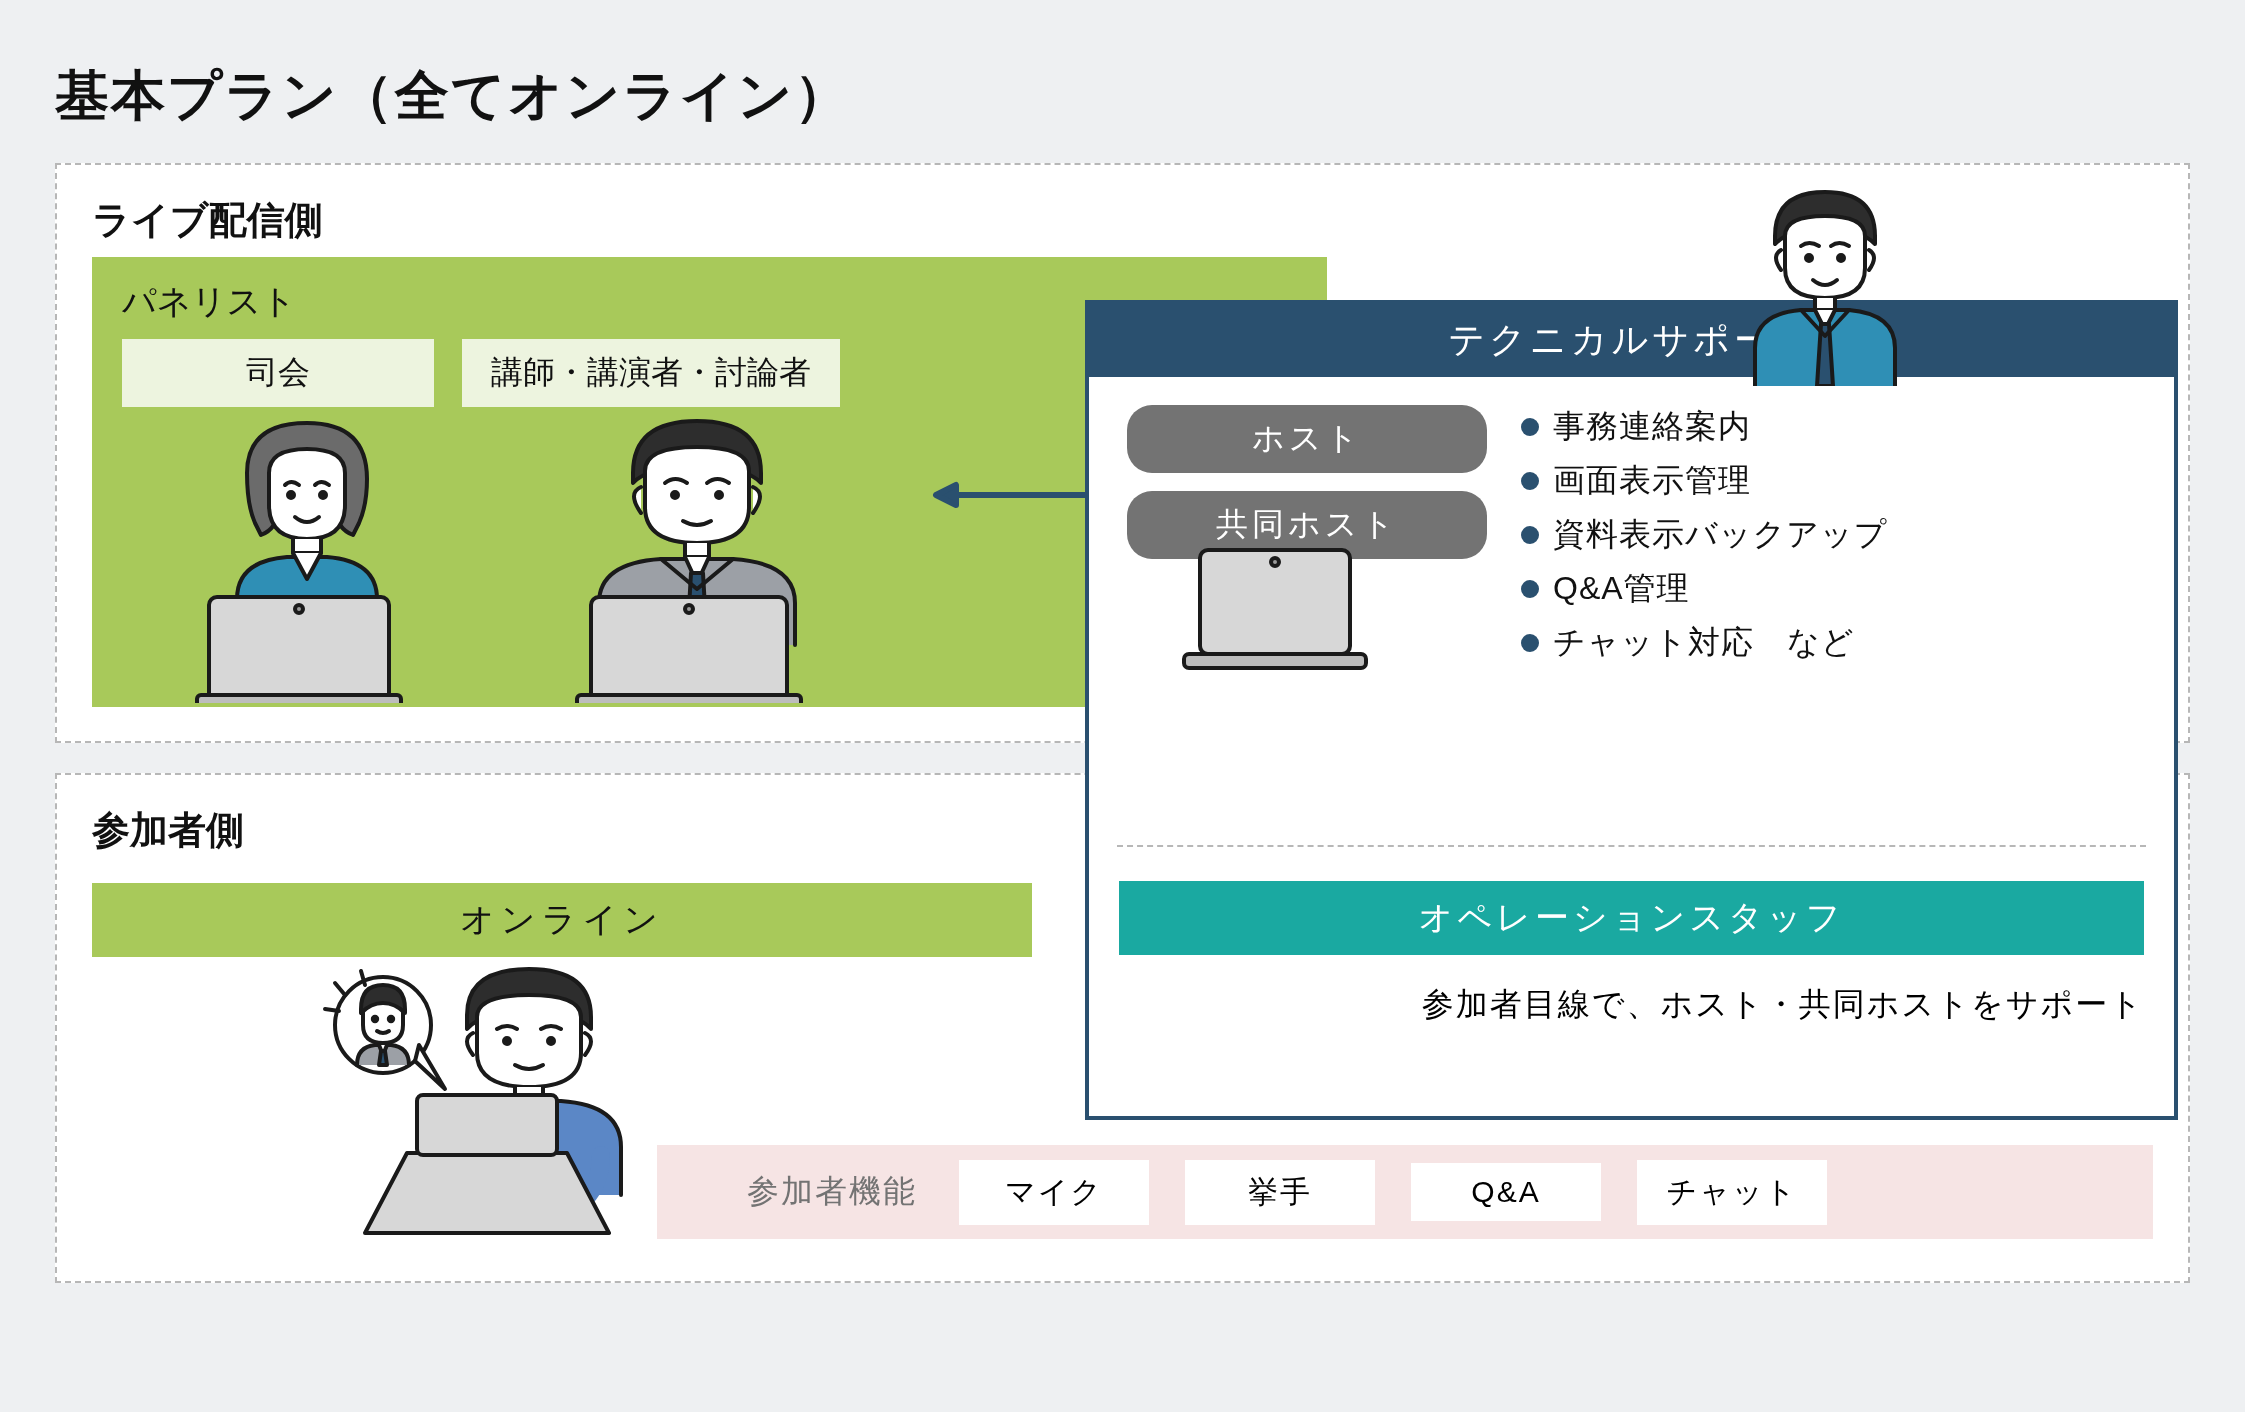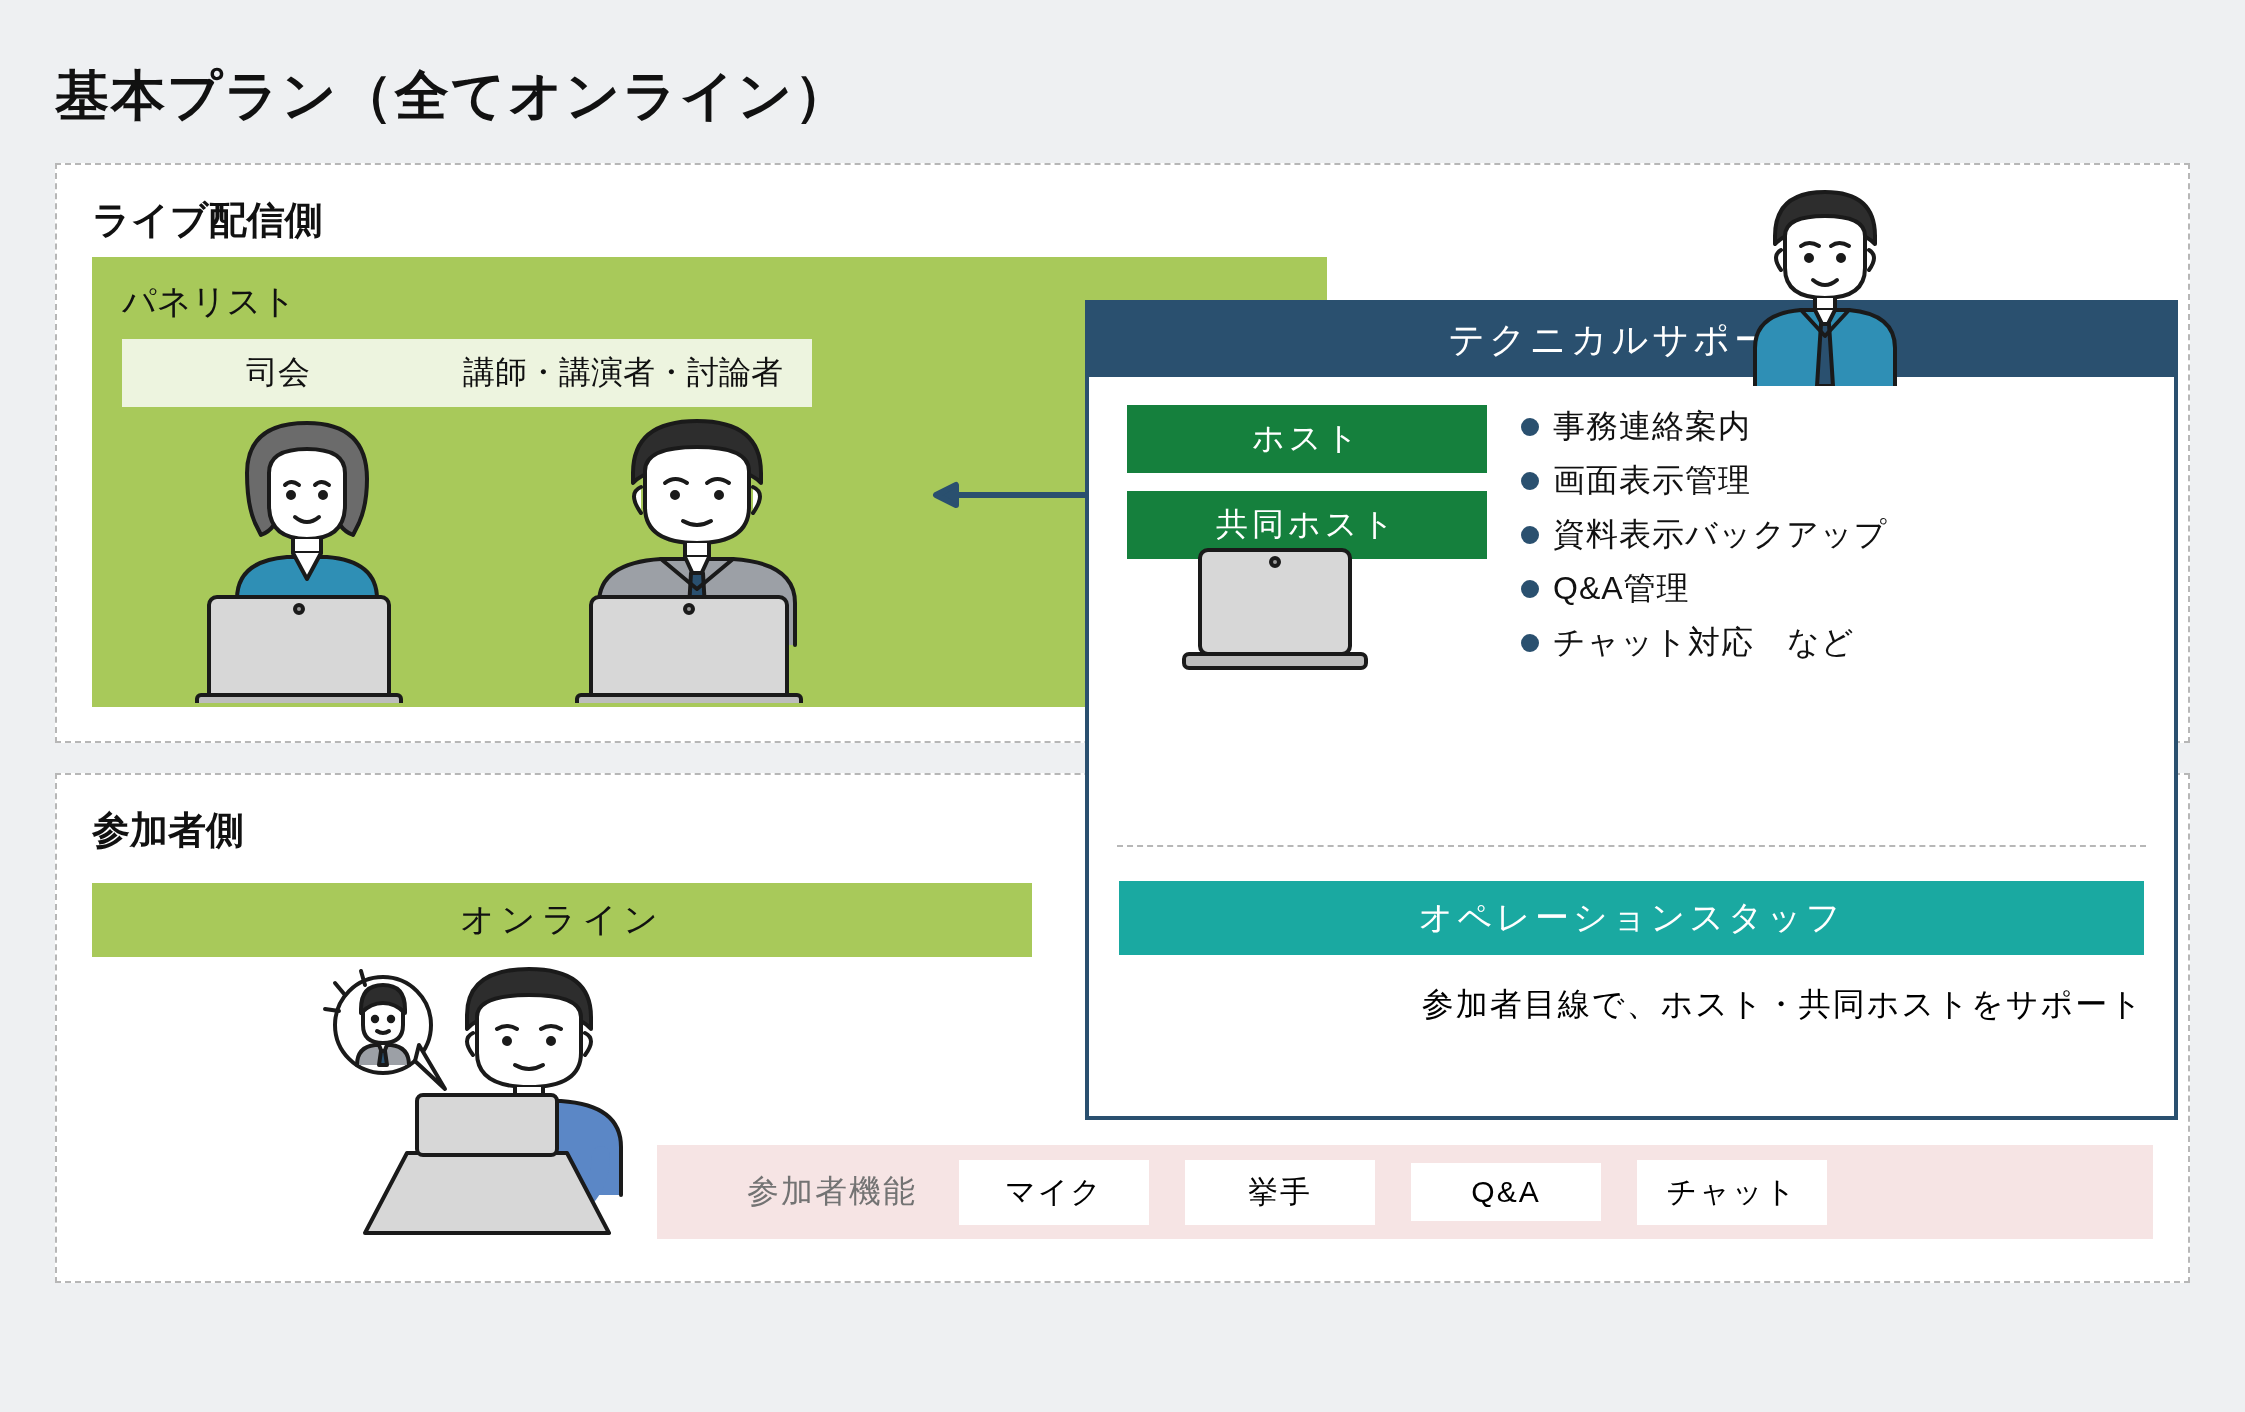--- a/index.html
+++ b/index.html
@@ -45,21 +45,21 @@
     width: 1235px;
     height: 450px;
     background: #a8c95a;
     padding: 22px 30px 0 30px;
   }
   .panelist-title {
     font-size: 34px;
     font-weight: 500;
     color: #111;
   }
-  .role-row { display: flex; margin-top: 14px; }
+  .role-row { display: flex; gap: 28px; margin-top: 14px; }
   .role-chip {
     background: #edf4df;
     color: #111;
     font-size: 32px;
     text-align: center;
     padding: 12px 12px;
   }
   .role-chip.mc { width: 312px; }
   .role-chip.speaker { width: 378px; }
   
@@ -82,27 +82,28 @@
     width: 100%;
     letter-spacing: 4px;
   }
   .tech-body {
     display: flex;
     padding: 28px 30px 0 38px;
     gap: 34px;
   }
   .host-col { width: 360px; }
   .host-chip {
-    background: #15803d;
+    background: #737373;
     color: #fff;
     font-size: 32px;
     text-align: center;
     padding: 12px 0;
     margin-bottom: 18px;
     letter-spacing: 4px;
+    border-radius: 25px;
   }
   .bullets { list-style: none; }
   .bullets li {
     font-size: 32px;
     color: #111;
     margin-bottom: 10px;
     display: flex;
     align-items: center;
     gap: 14px;
     letter-spacing: 1px;

